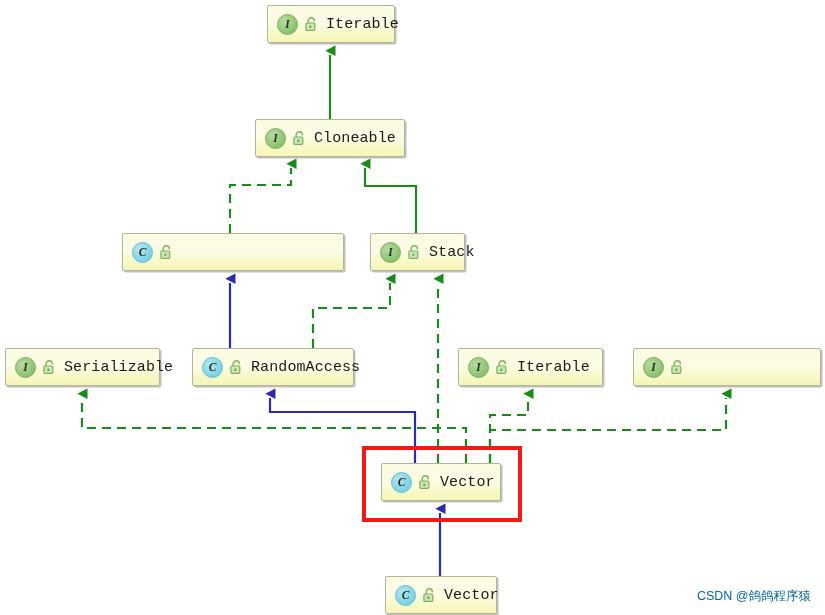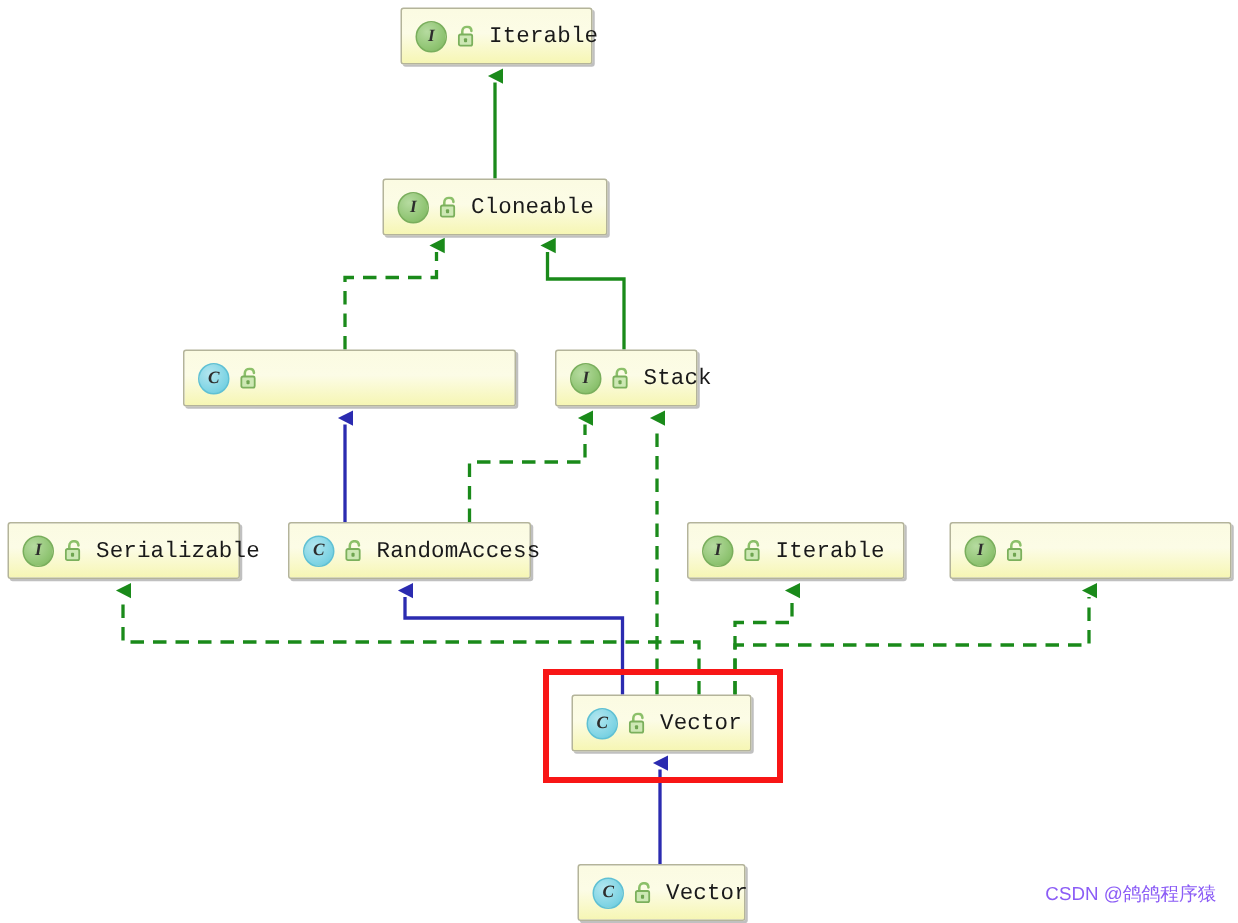--- a/index.html
+++ b/index.html
@@ -93,21 +93,21 @@
     box-sizing: border-box;
     z-index: 3;
     background: transparent;
     pointer-events: none;
   }
   #watermark {
     position: absolute;
     right: 14px;
     bottom: 10px;
     font-size: 12.5px;
-    color: #8b5cf6;
+    color: #0369a1;
     z-index: 4;
     font-family: "Liberation Sans", sans-serif;
     white-space: nowrap;
   }
 </style>
 </head>
 <body>
 
 <div id="diagram-canvas">
 

